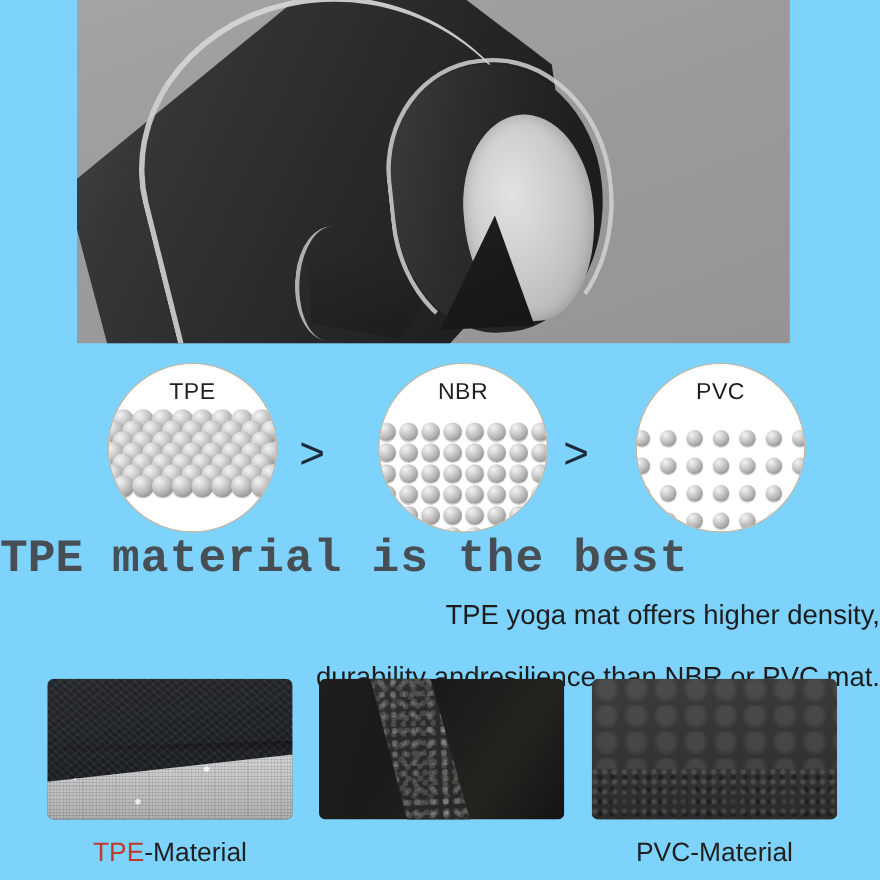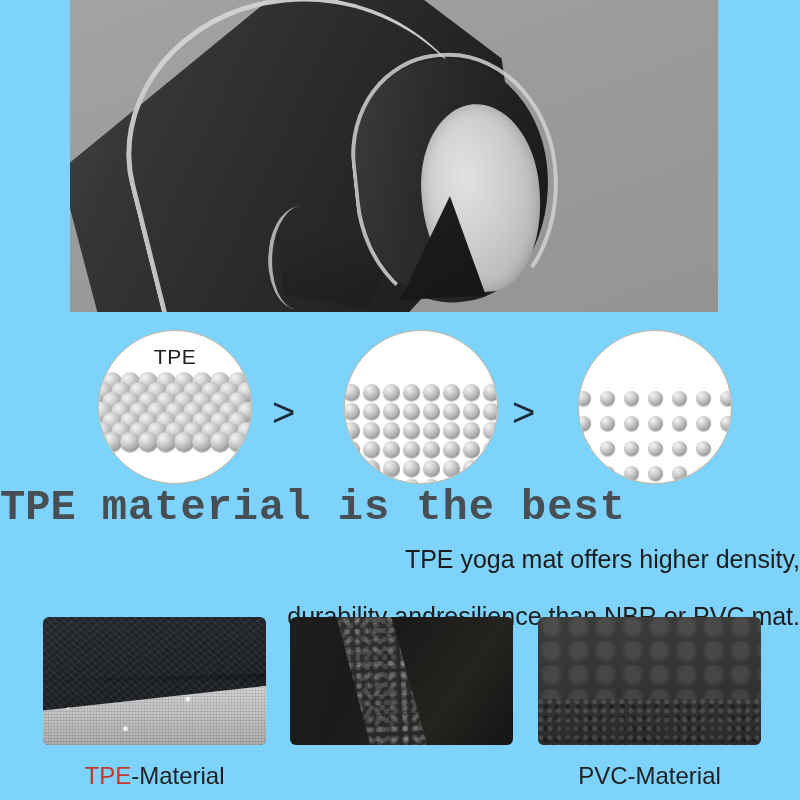--- a/index.html
+++ b/index.html
@@ -434,20 +434,21 @@
             <span class="sph"></span>
             <span class="sph"></span>
             <span class="sph"></span>
           </div>
         </div>
     </div>
 
     <div class="chevron ch-1">&gt;</div>
 
     <div class="density-circle c-nbr">
+      <div class="circle-label">NBR</div>
       <div class="sphere-field f-nbr">
           <div class="sph-row">
             <span class="sph"></span>
             <span class="sph"></span>
             <span class="sph"></span>
             <span class="sph"></span>
             <span class="sph"></span>
             <span class="sph"></span>
             <span class="sph"></span>
             <span class="sph"></span>
@@ -501,20 +502,21 @@
             <span class="sph"></span>
             <span class="sph"></span>
             <span class="sph"></span>
           </div>
         </div>
     </div>
 
     <div class="chevron ch-2">&gt;</div>
 
     <div class="density-circle c-pvc">
+      <div class="circle-label">PVC</div>
       <div class="sphere-field f-pvc">
           <div class="sph-row">
             <span class="sph"></span>
             <span class="sph"></span>
             <span class="sph"></span>
             <span class="sph"></span>
             <span class="sph"></span>
             <span class="sph"></span>
             <span class="sph"></span>
           </div>

